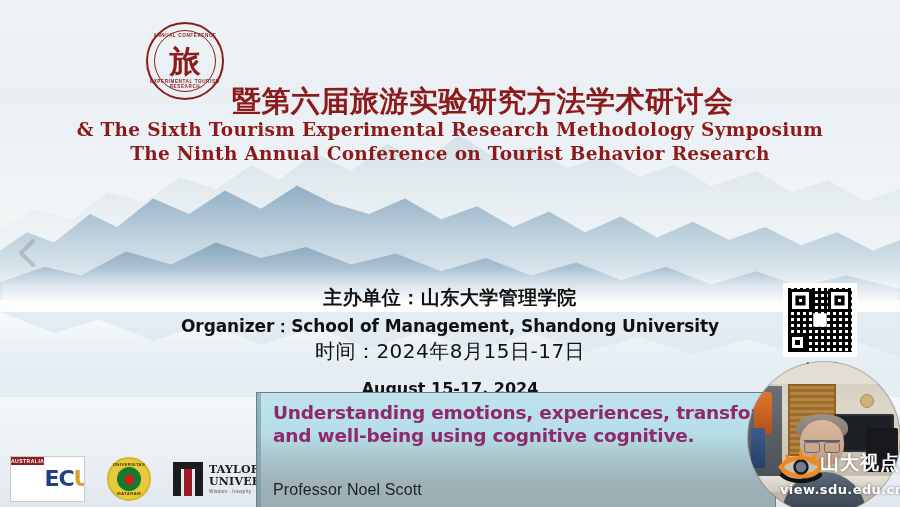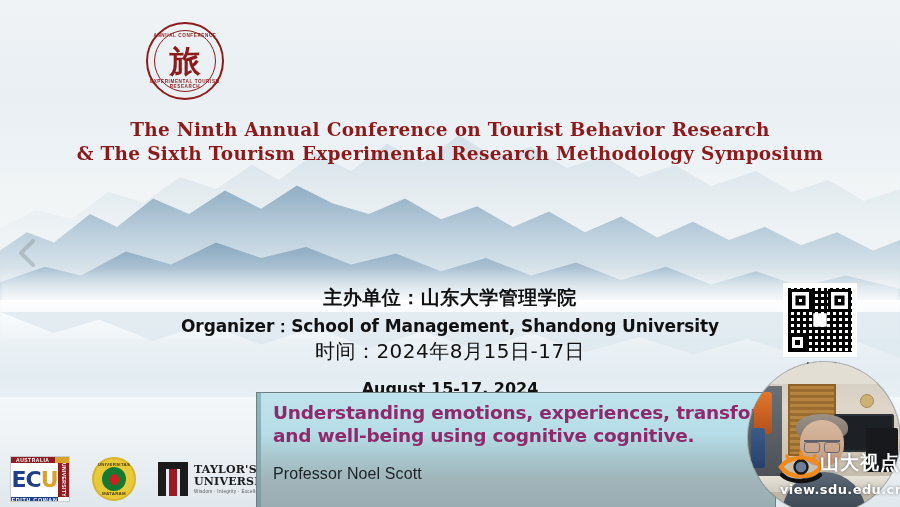--- a/index.html
+++ b/index.html
@@ -173,22 +173,22 @@
     position:absolute;left:14px;top:238px;width:26px;height:30px;
     opacity:.42;cursor:pointer;
   }
 
   
   .logos{
     position:absolute;left:10px;bottom:5px;
     display:flex;align-items:center;gap:22px;
   }
   .logo-ecu{
-    width:60px;height:46px;background:#fff;border:1px solid #c9ccce;
-    position:relative;display:flex;flex-direction:column;
+    width:75px;height:46px;background:#fff;border:1px solid #c9ccce;
+    position:relative;display:flex;
     overflow:hidden;
   }
   .ecu-top{height:8px;display:flex;}
   .ecu-top .seg{flex:1;}
   .ecu-aus{background:#8e1d22;color:#fff;font-size:5px;font-weight:700;
     display:flex;align-items:center;justify-content:center;letter-spacing:.5px;flex:3;}
   .ecu-gold{background:#d8a32c;flex:1.2;}
   .ecu-body{flex:1;display:flex;}
   .ecu-letters{
     flex:1;display:flex;align-items:center;justify-content:center;
@@ -265,21 +265,21 @@
   }
   .slide-title{
     position:absolute;left:16px;top:8px;right:4px;
     font-family:"DejaVu Sans", sans-serif;
     font-size:18.5px;font-weight:700;color:#8e2a6b;
     line-height:1.26;letter-spacing:-.2px;
     white-space:nowrap;
   }
   .slide-title .l2{white-space:nowrap;}
   .slide-author{
-    position:absolute;left:16px;bottom:24px;
+    position:absolute;left:16px;bottom:8px;
     font-family:"Liberation Sans", sans-serif;
     font-size:16px;color:#1c2226;letter-spacing:.1px;
   }
 
   
   .webcam{
     position:absolute;left:748px;top:362px;width:152px;height:152px;
     border-radius:50%;
     overflow:hidden;
     background:#52585c;
@@ -387,23 +387,24 @@
   <div class="water-refl"></div>
   <div class="bg-bottom"></div>
 
   <div class="seal">
     <div class="ring2"></div>
     <div class="arc-top">ANNUAL CONFERENCE</div>
     <div class="glyph">旅</div>
     <div class="arc-bot">EXPERIMENTAL TOURISM RESEARCH</div>
   </div>
 
+  <div class="title-cn2">暨第六届旅游实验研究方法学术研讨会</div>
   <div class="title-en">
+    <div>&amp; The Sixth Tourism Experimental Research Methodology Symposium</div>
     <div>The Ninth Annual Conference on Tourist Behavior Research</div>
-    <div>&amp; The Sixth Tourism Experimental Research Methodology Symposium</div>
   </div>
 
   <div class="org-block">
     <div class="org-cn">主办单位：山东大学管理学院</div>
     <div class="org-en">Organizer：School of Management, Shandong University</div>
     <div class="date-cn">时间：2024年8月15日-17日</div>
     <div class="date-en">August 15-17, 2024</div>
   </div>
 
   <div class="qr-wrap">

